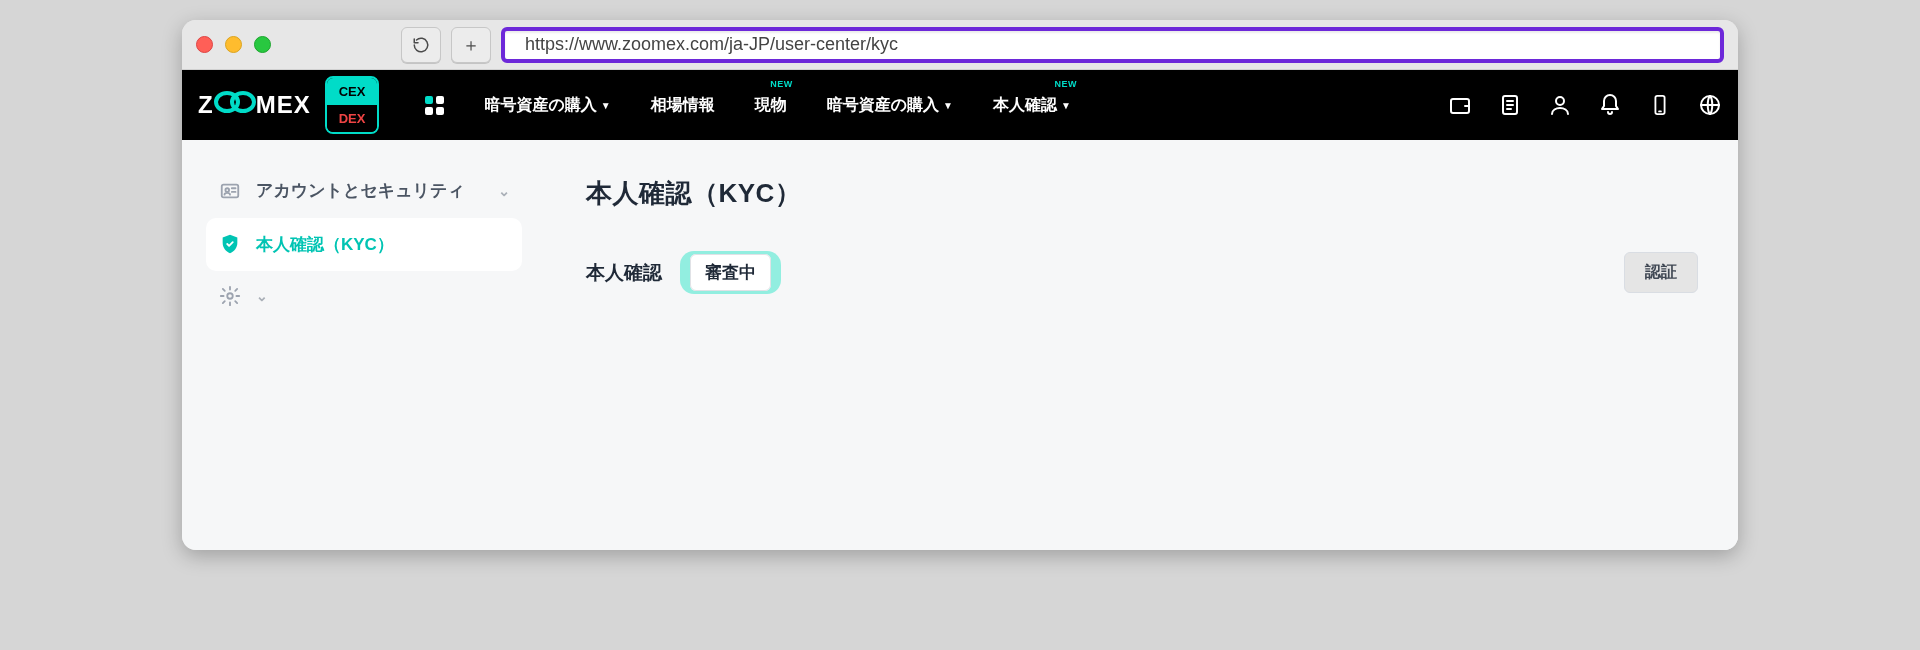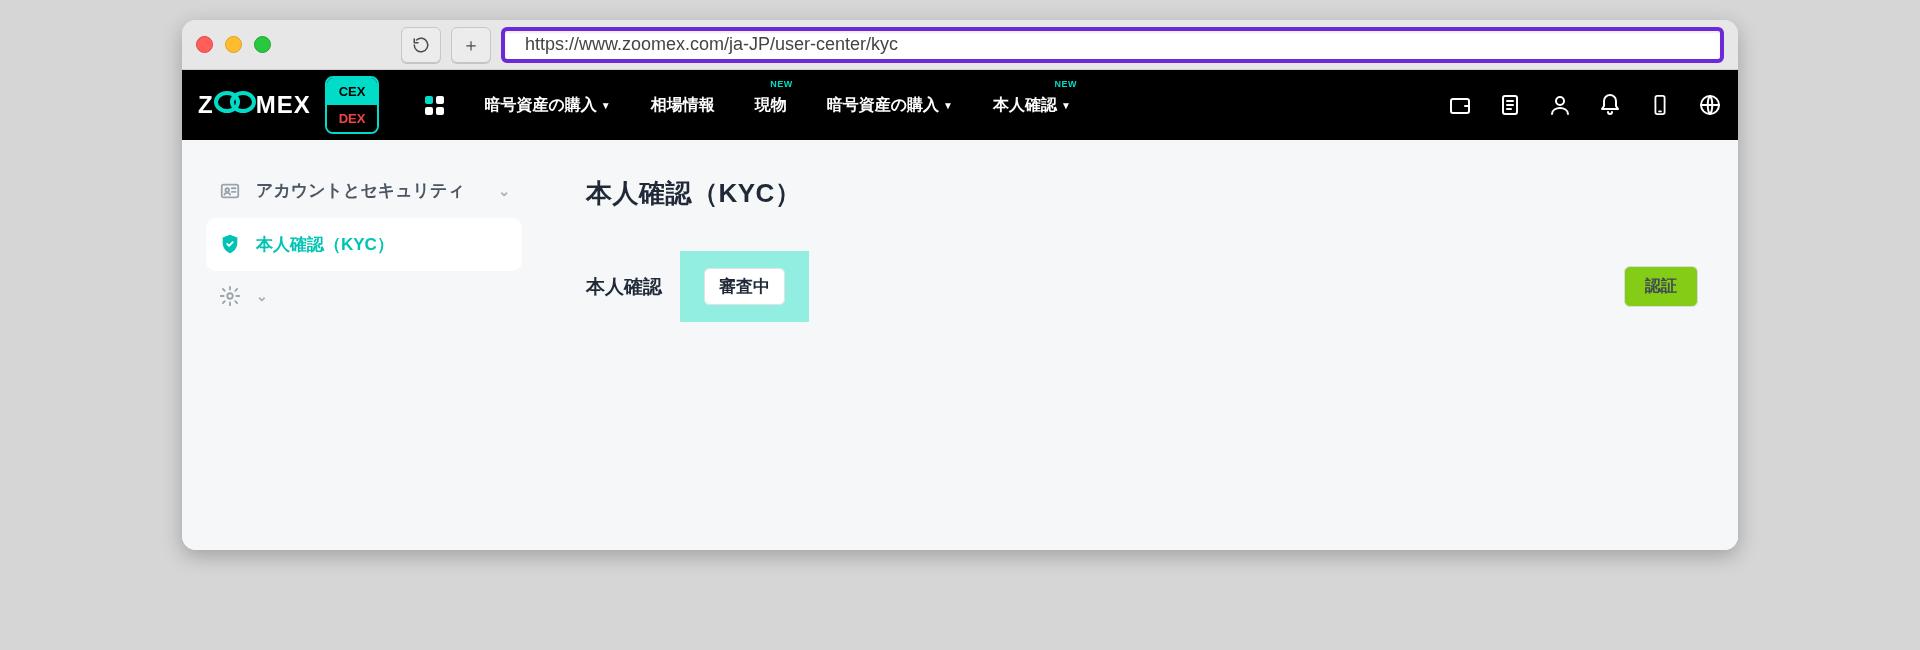--- a/index.html
+++ b/index.html
@@ -50,23 +50,23 @@
   .side-item .label-text { flex: 1; line-height: 1.5; }
   .side-item.active { background: #fff; color: #00c4b3; }
   .side-item.active .icon-slot { color: #00c4b3; }
   .side-item .chev { color: #aab0b8; font-size: 14px; }
 
   .main { flex: 1; padding: 36px 40px; background: #f6f7f8; } 
   .page-title { font-size: 26px; font-weight: 800; color: #1f2937; letter-spacing: .5px; }
 
   .status-row { margin-top: 40px; display: flex; align-items: center; gap: 18px; }
   .status-label { font-size: 19px; font-weight: 700; color: #1f2937; }
-  .highlight-wrap { background: #92eee0; padding: 24px; display: inline-block; }
+  .highlight-wrap { background: #92eee0; padding: 10px; display: inline-block; border-radius: 14px; }
   .status-chip { border: 1px solid #e0e2e6; border-radius: 6px; padding: 8px 14px; font-size: 17px; font-weight: 700; color: #1f2937; background: #fff; }
-  .verify-btn { margin-left: auto; border: 1px solid #d9dde3; background: #84cc16; color: #404854; border-radius: 6px; padding: 9px 20px; font-size: 16px; font-weight: 700; cursor: pointer; }
+  .verify-btn { margin-left: auto; border: 1px solid #d9dde3; background: #e5e5e5; color: #404854; border-radius: 6px; padding: 9px 20px; font-size: 16px; font-weight: 700; cursor: pointer; }
 
   
   svg.stroke path, svg.stroke rect, svg.stroke circle, svg.stroke line { fill: none; stroke: currentColor; stroke-width: 2; stroke-linecap: round; stroke-linejoin: round; }
 </style>
 </head>
 <body>
 <div class="canvas">
   <div class="window">
 
     <div class="titlebar">

